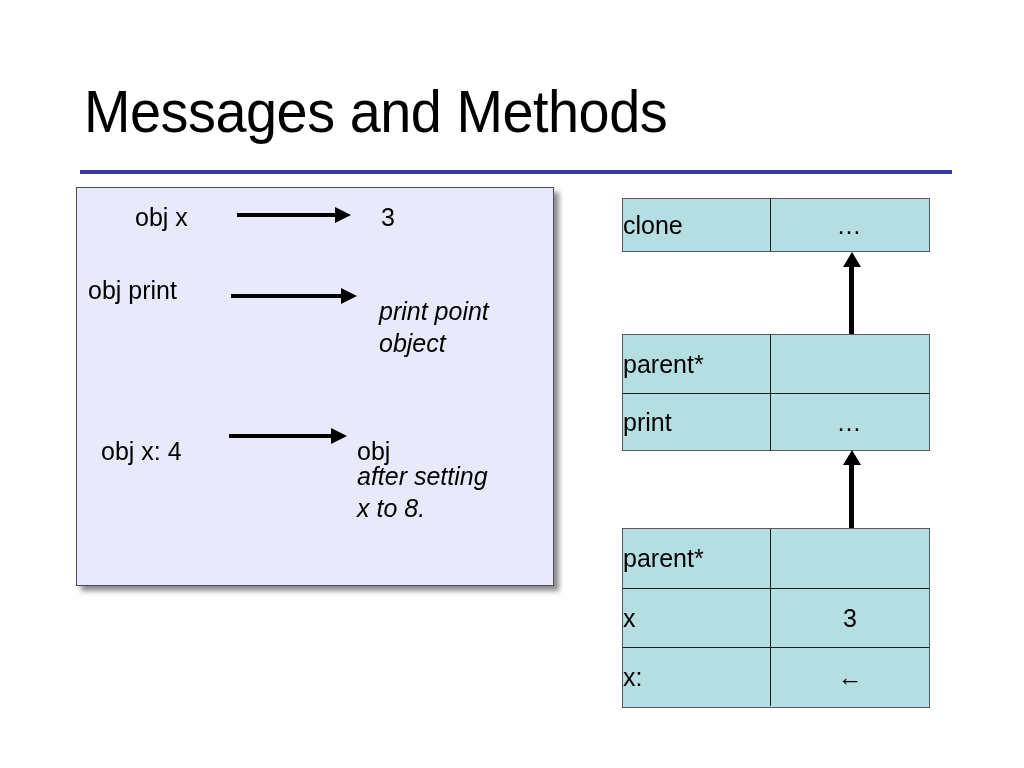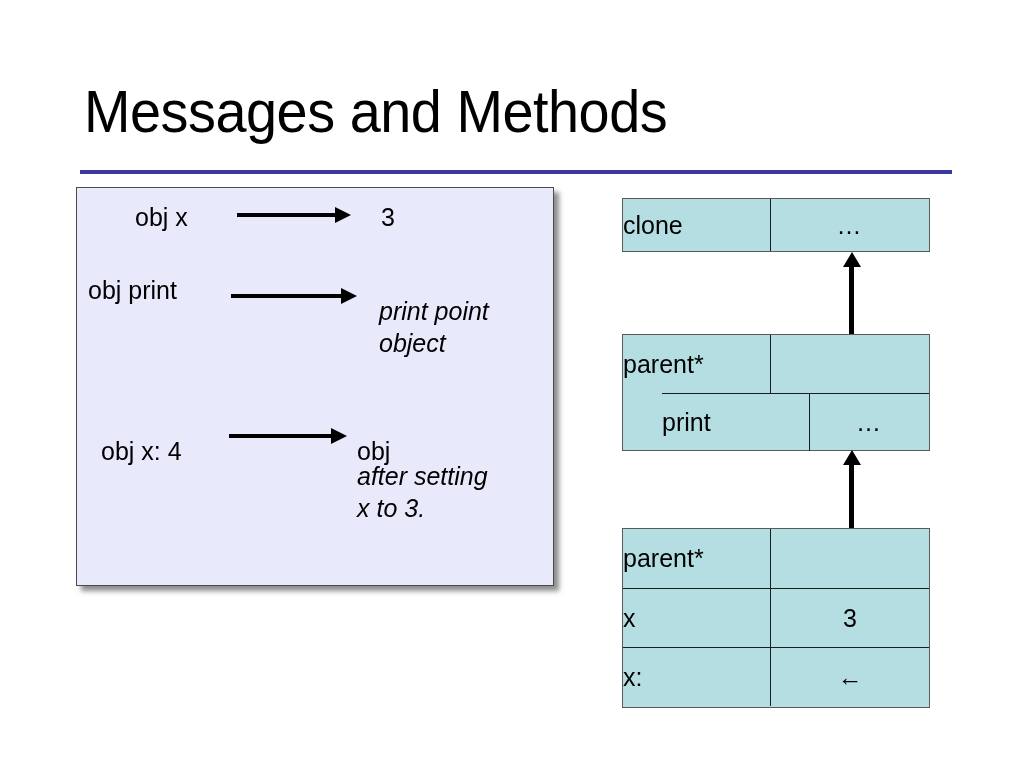--- a/index.html
+++ b/index.html
@@ -170,41 +170,41 @@
   <div class="msg-result ital" style="left:302px; top:91px;margin-top:16px;">print point
 object</div>
 
   <div class="msg-label" style="left:24px; top:234px;margin-top:14px;">obj x: 4</div>
   <div class="h-arrow" style="left:152px; top:240px; width:118px;">
     <div class="shaft" style="width:104px;"></div>
     <div class="head" style="left:102px;"></div>
   </div>
   <div class="msg-result" style="left:280px; top:233px;margin-top:14px;">obj</div>
   <div class="msg-result ital" style="left:280px; top:272px;">after setting
-x to 3.</div>
+x to 8.</div>
 </div>
 
 <div class="obj-table" style="left:622px; top:198px; width:308px; height:54px;">
   <div class="obj-row" style="height:52px;">
     <div class="obj-cell-key">clone</div>
     <div class="obj-cell-val ellipsis-val">…</div>
   </div>
 </div>
 
 <div class="v-arrow" style="left:843px; top:252px; height:122px;">
   <div class="v-head"></div>
   <div class="v-shaft"></div>
 </div>
 
 <div class="obj-table" style="left:622px; top:334px; width:308px; height:117px;">
   <div class="obj-row" style="height:58px;">
     <div class="obj-cell-key">parent*</div>
     <div class="obj-cell-val"></div>
   </div>
-  <div class="obj-row" style="height:58px;margin-left:39px;">
+  <div class="obj-row" style="height:58px;">
     <div class="obj-cell-key">print</div>
     <div class="obj-cell-val ellipsis-val">…</div>
   </div>
 </div>
 
 <div class="v-arrow" style="left:843px; top:450px; height:118px;">
   <div class="v-head"></div>
   <div class="v-shaft"></div>
 </div>
 

